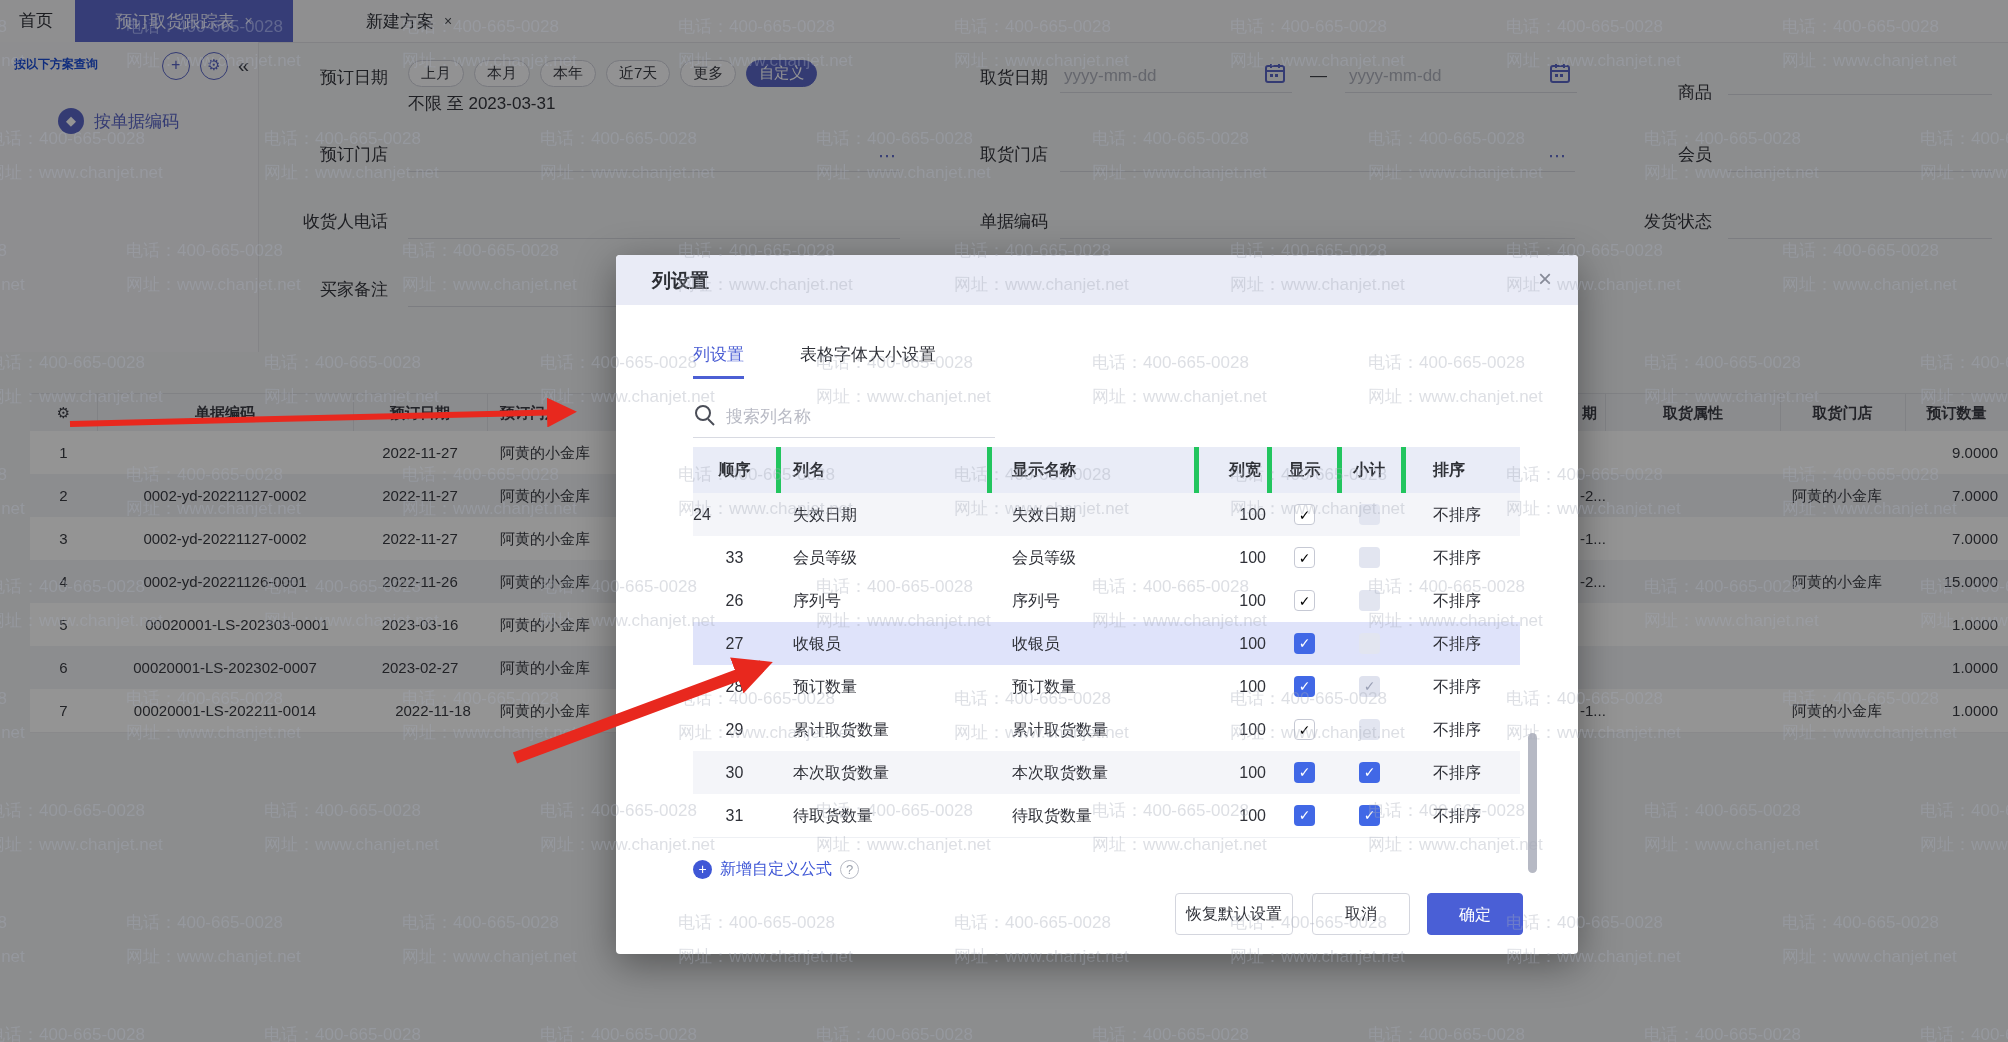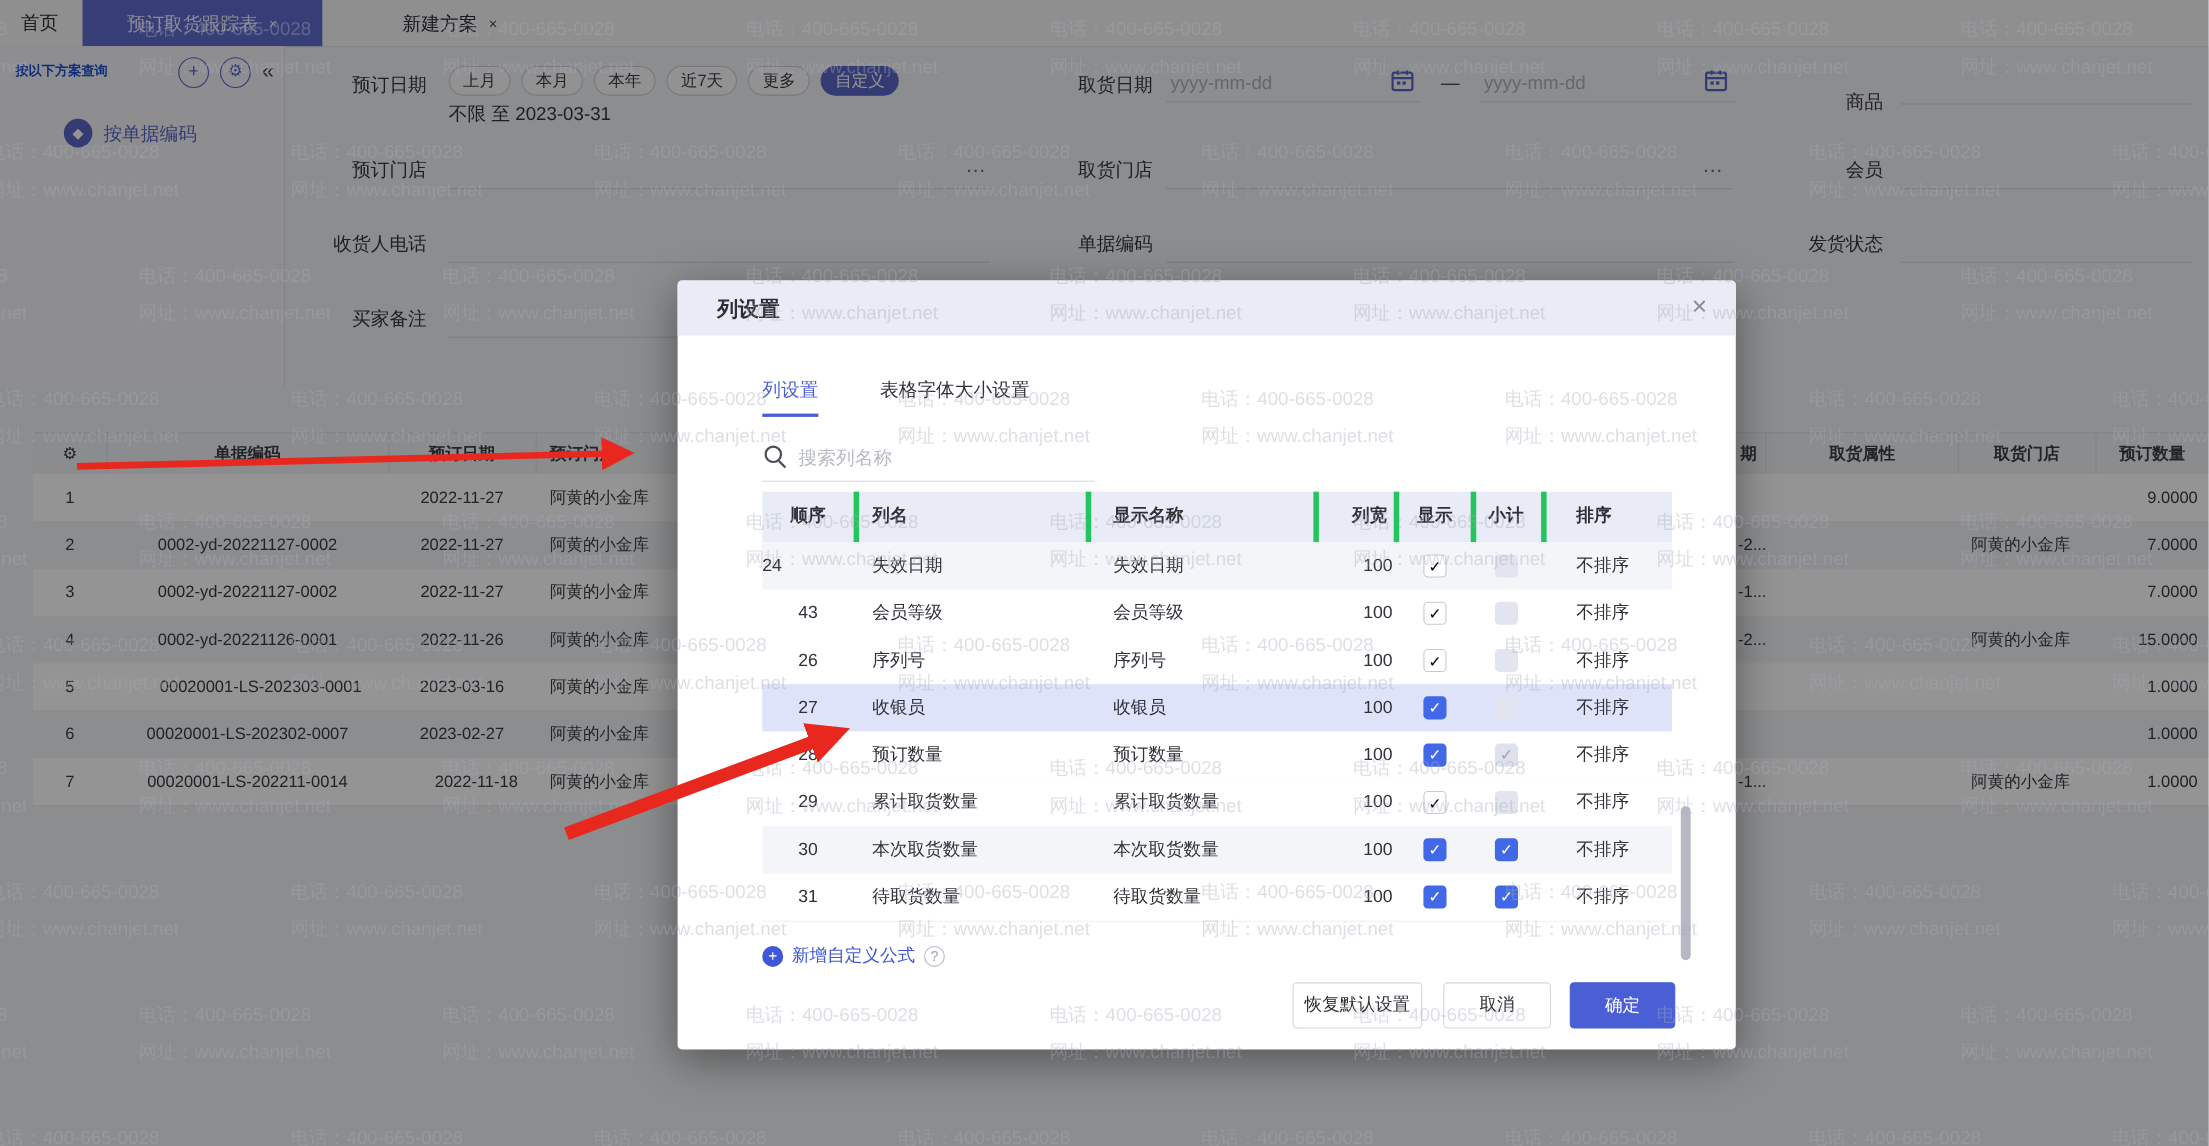--- a/index.html
+++ b/index.html
@@ -300,21 +300,21 @@
             <div class="m-cell" style="left: 100px; width: 199px;">失效日期</div>
             <div class="m-cell" style="left: 319px; width: 187px;">失效日期</div>
             <div class="m-cell" style="left: 506px; width: 67px; text-align: right;">100</div>
             <span class="cb off" style="left: 601px;">
               <span class="tick">✓</span>
             </span>
             <span class="cb dis" style="left: 666px;"></span>
             <div class="m-cell" style="left: 740px; width: 87px;">不排序</div>
           </div>
           <div class="m-row" style="top: 43px;">
-            <div class="m-cell" style="left: 0px; width: 83px; text-align: center;">43</div>
+            <div class="m-cell" style="left: 0px; width: 83px; text-align: center;">33</div>
             <div class="m-cell" style="left: 100px; width: 199px;">会员等级</div>
             <div class="m-cell" style="left: 319px; width: 187px;">会员等级</div>
             <div class="m-cell" style="left: 506px; width: 67px; text-align: right;">100</div>
             <span class="cb off" style="left: 601px;">
               <span class="tick">✓</span>
             </span>
             <span class="cb dis" style="left: 666px;"></span>
             <div class="m-cell" style="left: 740px; width: 87px;">不排序</div>
           </div>
           <div class="m-row" style="top: 86px;">

